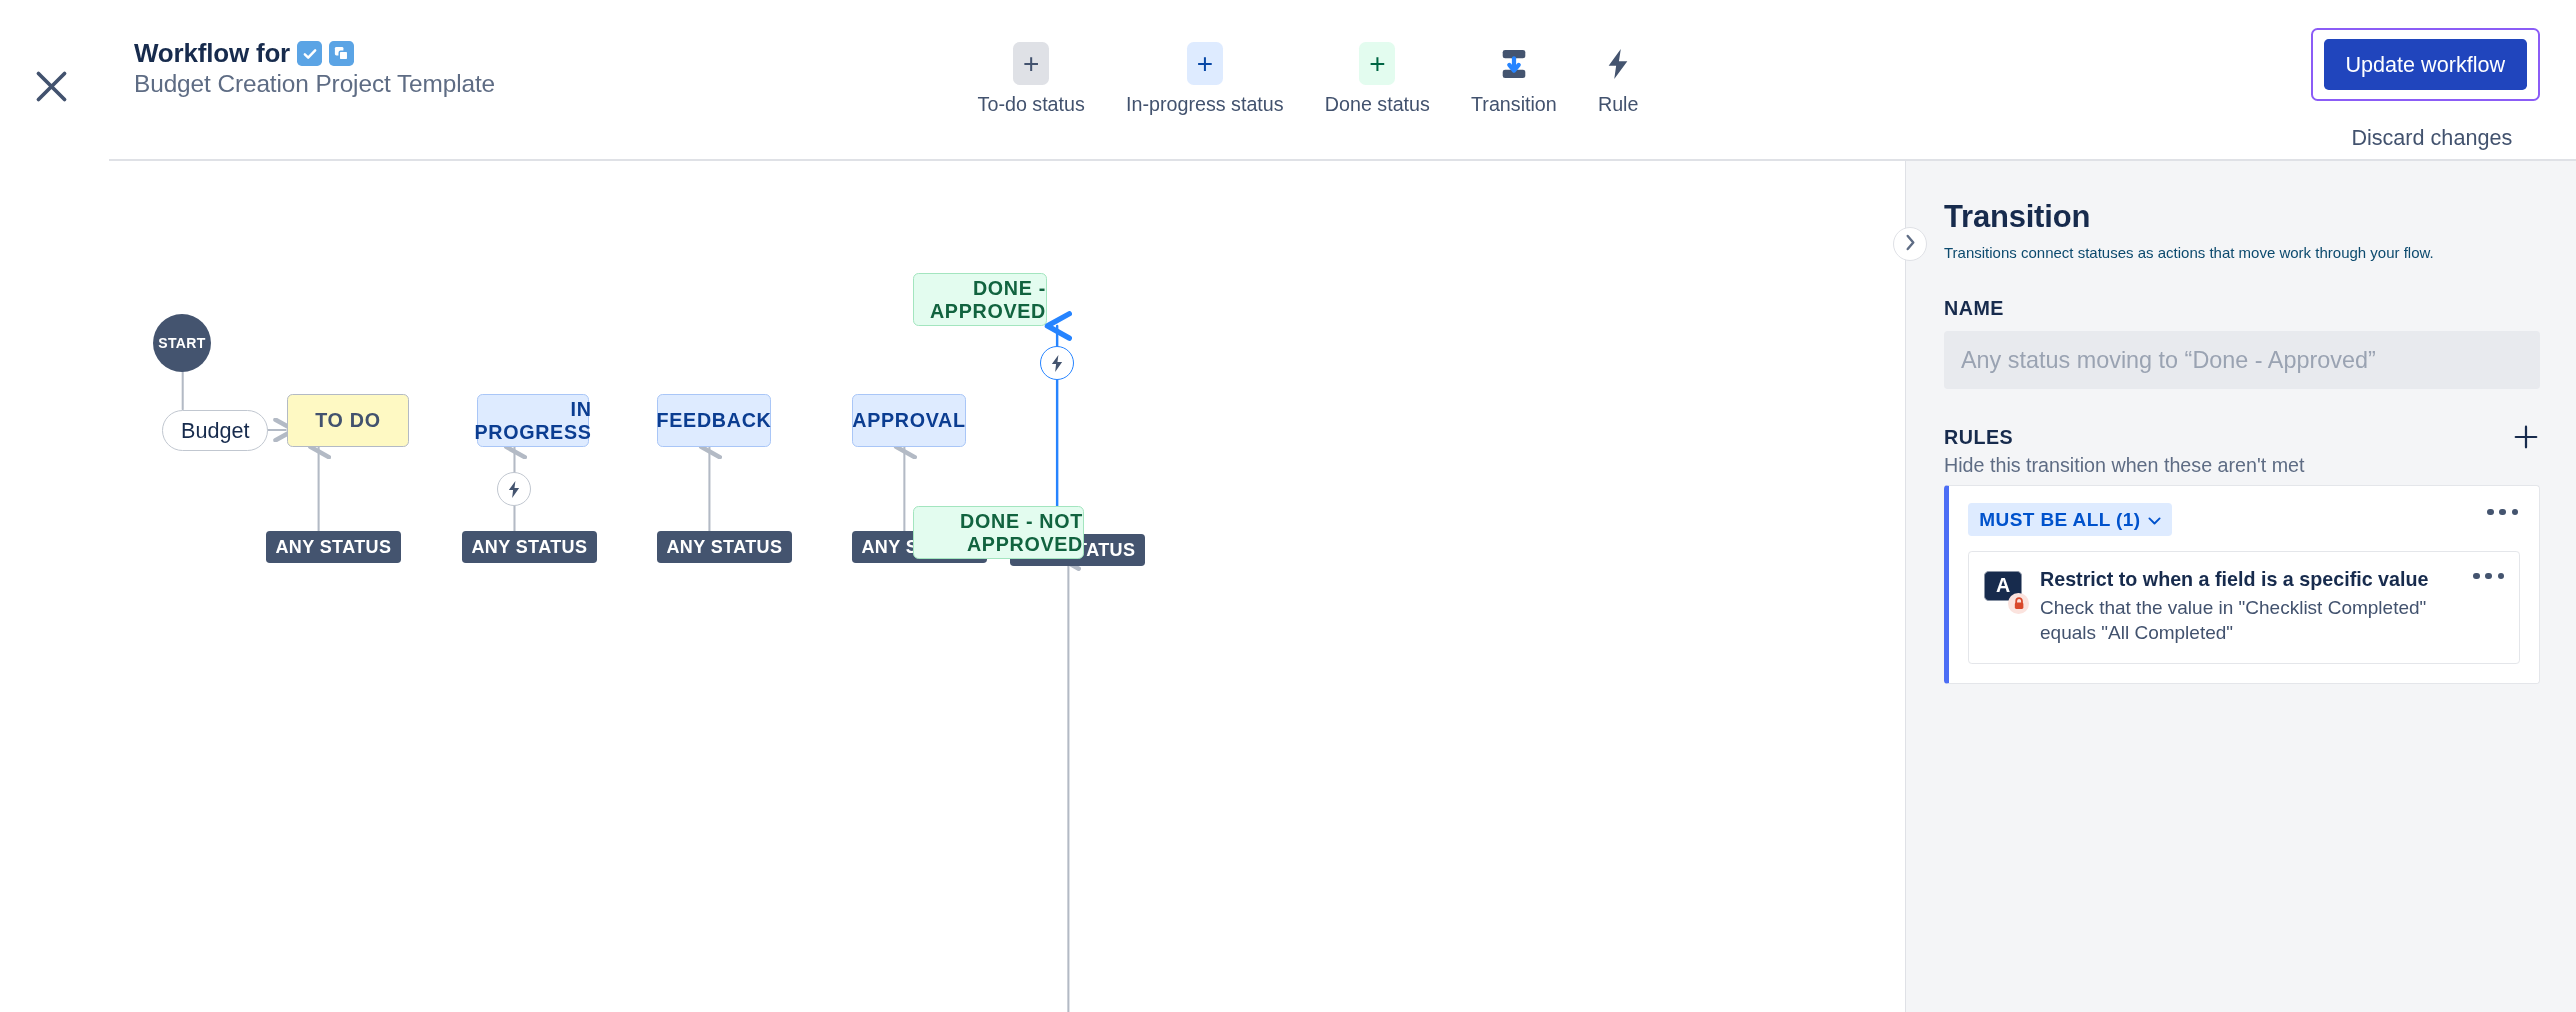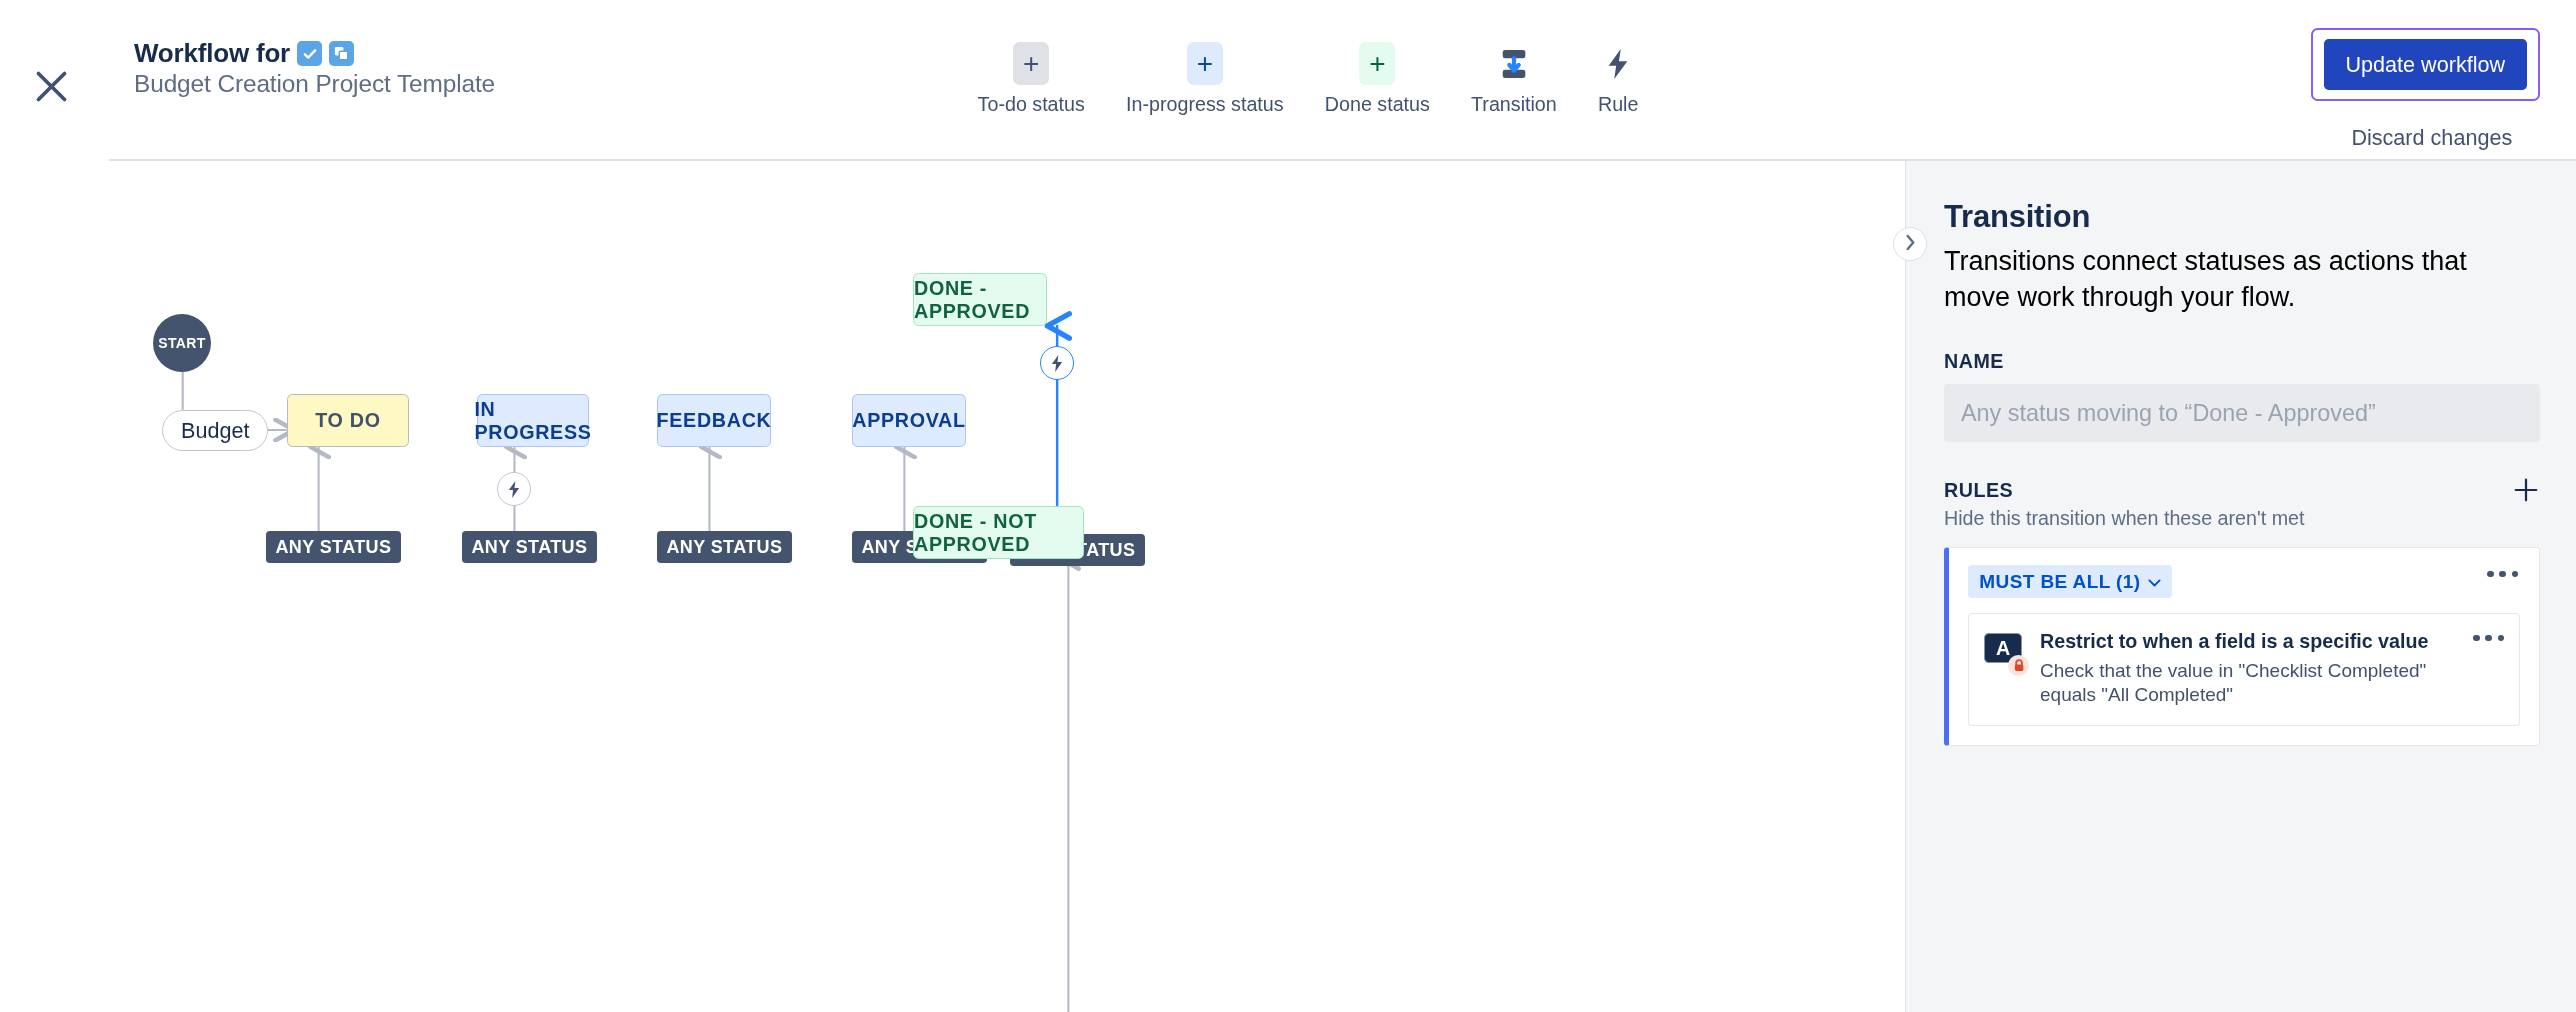--- a/index.html
+++ b/index.html
@@ -86,21 +86,21 @@
   
   .canvas {
     position: absolute; left: 109px; top: 161px; width: 1796px; height: 851px;
     background: #ffffff; overflow: hidden;
   }
   .canvas-left-edge {
     position: absolute; left: 109px; top: 161px; width: 1.9px; height: 851px;
     background: #ebecf0;
   }
 
-  .node { position: absolute; }
+  .node { position: absolute; text-align: right; }
 
   .start-node {
     width: 58px; height: 58px; border-radius: 50%;
     background: #44546f; color: #ffffff;
     display: flex; align-items: center; justify-content: center;
     font-size: 14px; font-weight: bold; letter-spacing: 0.4px;
     cursor: pointer;
   }
 
   .create-pill {
@@ -148,21 +148,21 @@
 
   
   .panel {
     position: absolute; left: 1905px; top: 161px; width: 671px; height: 851px;
     background: #f4f5f7; border-left: 1.9px solid #dfe1e6;
     padding: 38px 38px 0 38px;
     overflow: hidden;
   }
   .panel-title { font-size: 31px; font-weight: bold; color: #172b4d; letter-spacing: -0.2px; }
   .panel-desc {
-    margin-top: 7.5px; font-size: 27px; line-height: 1.36; color: #000000;
+    margin-top: 7.5px; font-size: 15px; line-height: 1.36; color: #0c4a6e;
     max-width: 581px;
   }
   .field-label {
     margin-top: 34px; font-size: 19.7px; font-weight: bold; color: #172b4d;
     letter-spacing: 0.5px;
   }
   .name-input {
     margin-top: 11.3px; width: 596px; height: 58px; border-radius: 3.8px;
     background: #e8eaee; border: none; padding: 0 17px;
     font-size: 23.4px; color: #9aa3b2; font-family: inherit;
@@ -173,21 +173,21 @@
     margin-top: 34px; display: flex; align-items: center; justify-content: space-between;
     width: 596px;
   }
   .rules-label { font-size: 19.7px; font-weight: bold; color: #172b4d; letter-spacing: 0.5px; }
   .add-rule { cursor: pointer; line-height: 0; }
 
   .restrict-title { margin-top: 20.6px; font-size: 24.4px; font-weight: bold; color: #172b4d; }
   .restrict-sub { margin-top: 2.8px; font-size: 19.7px; color: #5e6c84; }
 
   .rule-card {
-    margin-top: 17px; width: 596px; background: #ffffff;
+    margin-top: 8px; width: 596px; background: #ffffff;
     border: 0.9px solid #e4e6ea; border-left: 5.6px solid #4c6ef5;
     border-radius: 3.8px; padding: 17px 19px 19px 19px;
   }
   .rule-card-top { display: flex; align-items: flex-start; justify-content: space-between; }
   .chip {
     background: #deebff; color: #0052cc; border-radius: 3.8px;
     font-size: 19px; font-weight: bold; letter-spacing: 0.4px;
     padding: 5.6px 11.3px; display: inline-flex; align-items: center; gap: 7.5px;
     cursor: pointer;
   }

